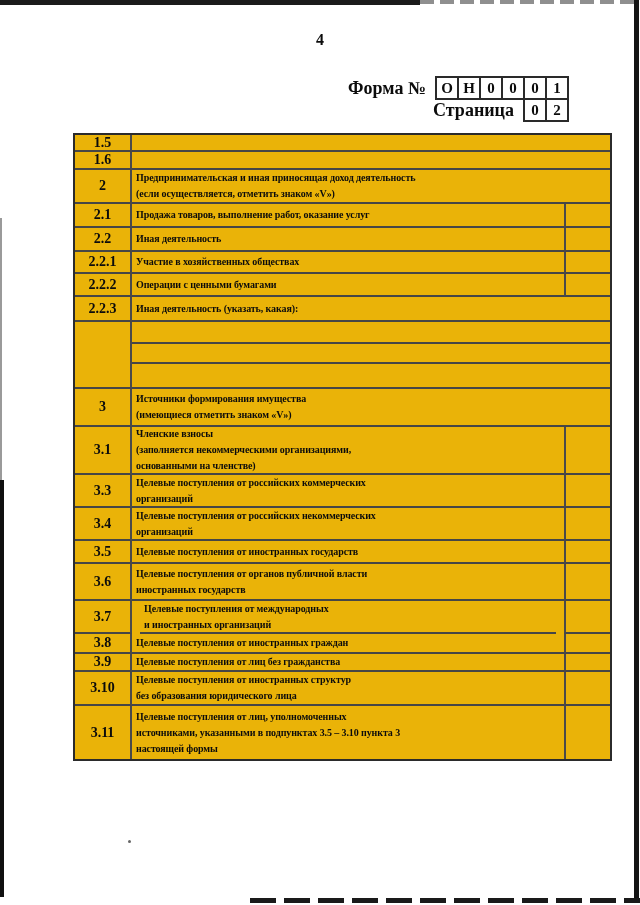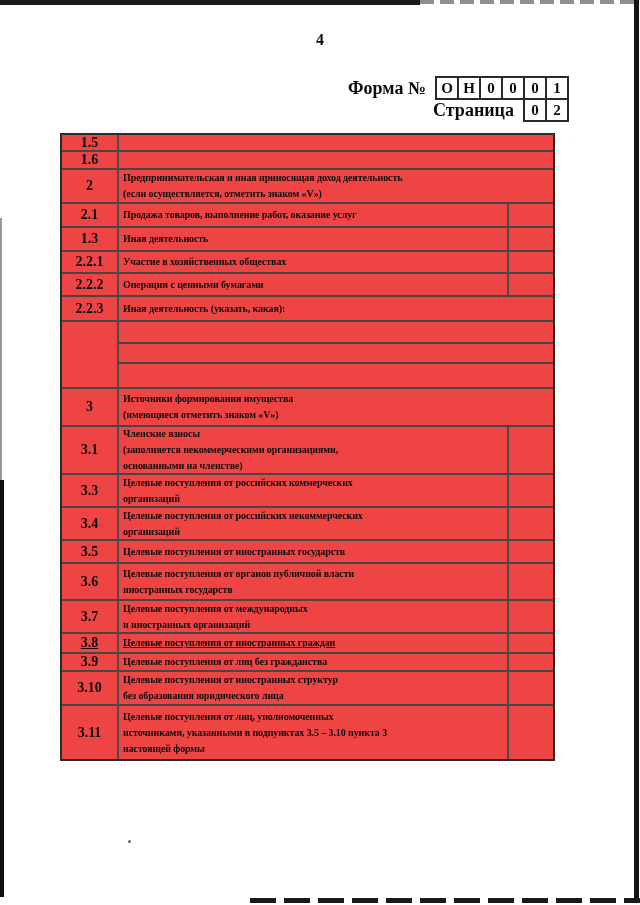--- a/index.html
+++ b/index.html
@@ -34,22 +34,22 @@
   .hlabel{font-size:18px;margin-right:9px;white-space:nowrap;}
   .cellgroup{display:flex;}
   .codecell{
     width:20px;height:20px;border:2px solid #2a2a2a;margin-left:-2px;
     display:flex;align-items:center;justify-content:center;
     font-size:15px;background:#fff;
   }
   .codecell:first-child{margin-left:0;}
   
   .form-table{
-    position:absolute;left:60px;top:133px;width:495px;
-    border:2px solid #2b2b2b;box-sizing:border-box;background:#ef4444;
+    position:absolute;left:73px;top:133px;width:539px;
+    border:2px solid #2b2b2b;box-sizing:border-box;background:#eab308;
   }
   .trow{display:flex;box-sizing:border-box;}
   .cell{box-sizing:border-box;border-bottom:2px solid #464646;}
   .trow:last-child .cell{border-bottom:none;}
   .num{
     width:57px;flex:0 0 57px;border-right:2px solid #4a4a4a;
     display:flex;align-items:center;justify-content:center;
     font-size:14px;
   }
   .num.no-bb{border-bottom:none;}
@@ -107,21 +107,21 @@
       <div class="cell num">2</div>
       <div class="cell txt">Предпринимательская и иная приносящая доход деятельность
 (если осуществляется, отметить знаком «V»)</div>
     </div>
     <div class="trow" style="height: 24px;">
       <div class="cell num">2.1</div>
       <div class="cell txt">Продажа товаров, выполнение работ, оказание услуг</div>
       <div class="cell chk"></div>
     </div>
     <div class="trow" style="height: 24px;">
-      <div class="cell num">1.3</div>
+      <div class="cell num">2.2</div>
       <div class="cell txt">Иная деятельность</div>
       <div class="cell chk"></div>
     </div>
     <div class="trow" style="height: 22px;">
       <div class="cell num">2.2.1</div>
       <div class="cell txt">Участие в хозяйственных обществах</div>
       <div class="cell chk"></div>
     </div>
     <div class="trow" style="height: 23px;">
       <div class="cell num">2.2.2</div>
@@ -172,27 +172,27 @@
       <div class="cell num">3.5</div>
       <div class="cell txt">Целевые поступления от иностранных государств</div>
       <div class="cell chk"></div>
     </div>
     <div class="trow" style="height: 37px;">
       <div class="cell num">3.6</div>
       <div class="cell txt">Целевые поступления от органов публичной власти
 иностранных государств</div>
       <div class="cell chk"></div>
     </div>
-    <div class="trow" style="height: 33px;">
+    <div class="trow" style="height: 33px; gap: 8px;">
       <div class="cell num">3.7</div>
       <div class="cell txt">Целевые поступления от международных
 и иностранных организаций</div>
       <div class="cell chk"></div>
     </div>
-    <div class="trow" style="height: 20px; text-decoration: underline;">
+    <div class="trow" style="height: 20px;">
       <div class="cell num">3.8</div>
       <div class="cell txt">Целевые поступления от иностранных граждан</div>
       <div class="cell chk"></div>
     </div>
     <div class="trow" style="height: 18px;">
       <div class="cell num">3.9</div>
       <div class="cell txt">Целевые поступления от лиц без гражданства</div>
       <div class="cell chk"></div>
     </div>
     <div class="trow" style="height: 34px;">

